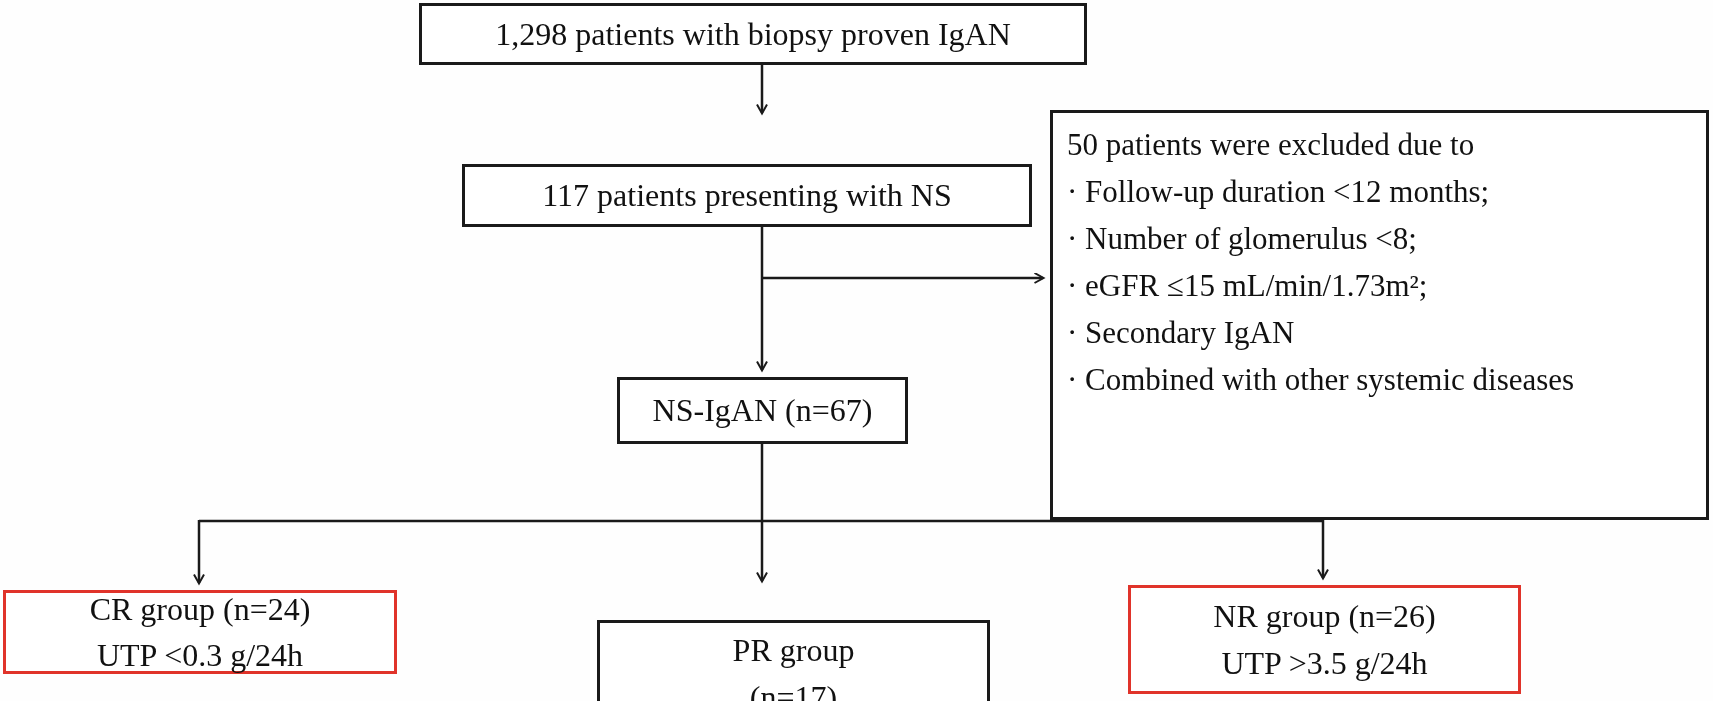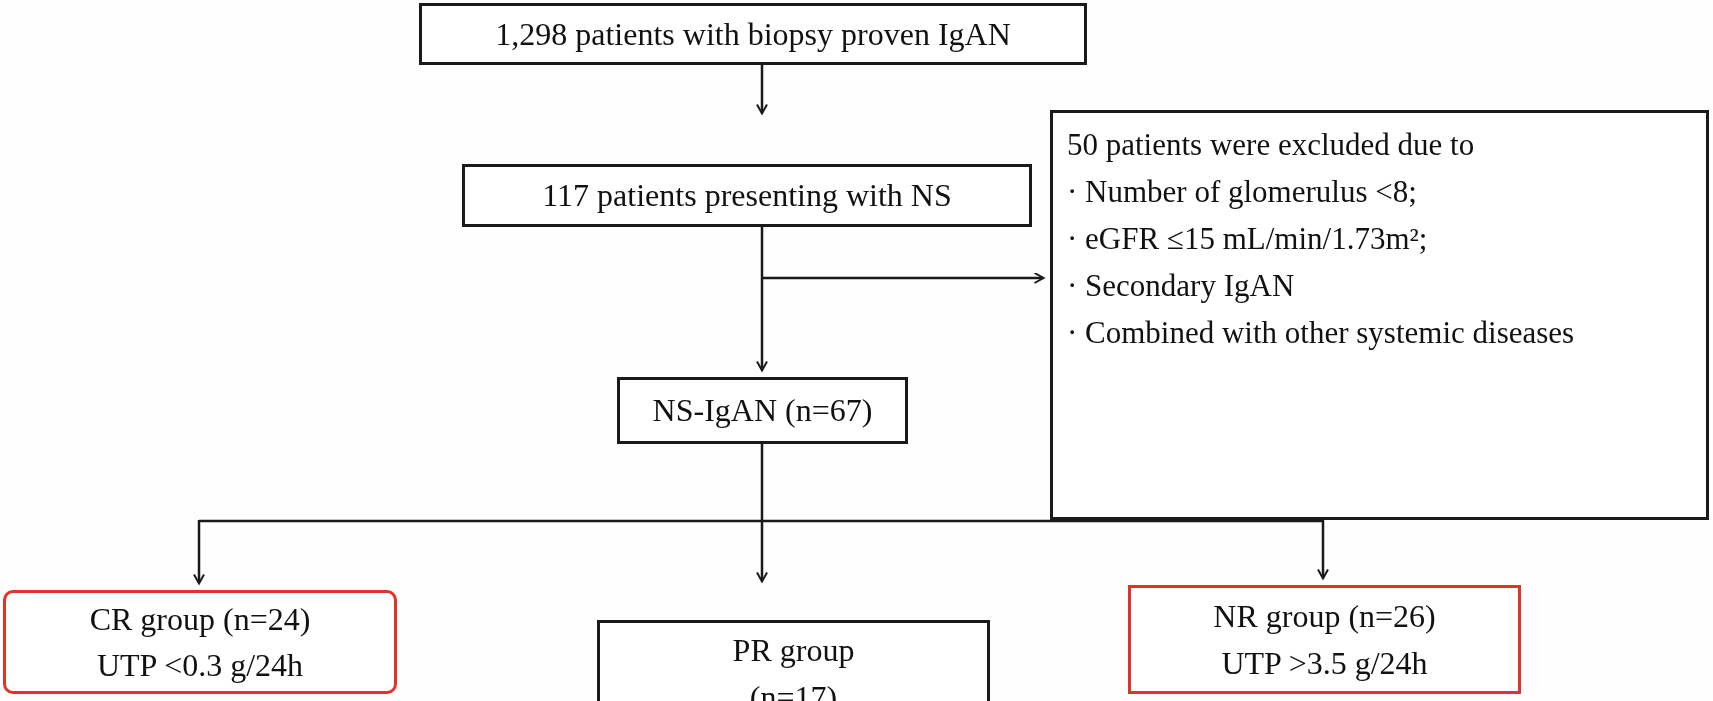--- a/index.html
+++ b/index.html
@@ -38,21 +38,21 @@
     text-align: left;
     font-size: 32px;
     line-height: 1.45;
     white-space: nowrap;
   }
   .node.red { border-color: var(--highlight_border); }
 
   #box-total   { left: 419px;  top: 3px;   width: 668px; height: 62px; }
   #box-ns      { left: 462px;  top: 120px; width: 570px; height: 63px; margin-top: 44px; }
   #box-nsigan  { left: 617px;  top: 377px; width: 291px; height: 67px; }
-  #box-cr      { left: 3px;    top: 590px; width: 394px; height: 104px; border-radius: 10px; }
+  #box-cr      { left: 3px;    top: 590px; width: 394px; height: 84px; }
   #box-pr      { left: 565px;  top: 620px; width: 393px; height: 107px; margin-left: 32px; }
   #box-nr      { left: 1128px; top: 585px; width: 393px; height: 109px; }
 
   #box-exclusion {
     position: absolute;
     box-sizing: border-box;
     left: 1050px; top: 110px;
     width: 659px; height: 410px;
     border: 3px solid var(--line);
     background: #fff;
@@ -97,20 +97,21 @@
   <div id="box-total" class="node">
     <span>1,298 patients with biopsy proven IgAN</span>
   </div>
 
   <div id="box-ns" class="node">
     <span>117 patients presenting with NS</span>
   </div>
 
   <div id="box-exclusion">
     <span class="excl-line">50 patients were excluded due to</span>
+    <span class="excl-line">· Follow-up duration &lt;12 months;</span>
     <span class="excl-line">· Number of glomerulus &lt;8;</span>
     <span class="excl-line">· eGFR ≤15 mL/min/1.73m²;</span>
     <span class="excl-line">· Secondary IgAN</span>
     <span class="excl-line">· Combined with other systemic diseases</span>
   </div>
 
   <div id="box-nsigan" class="node">
     <span>NS-IgAN (n=67)</span>
   </div>
 

